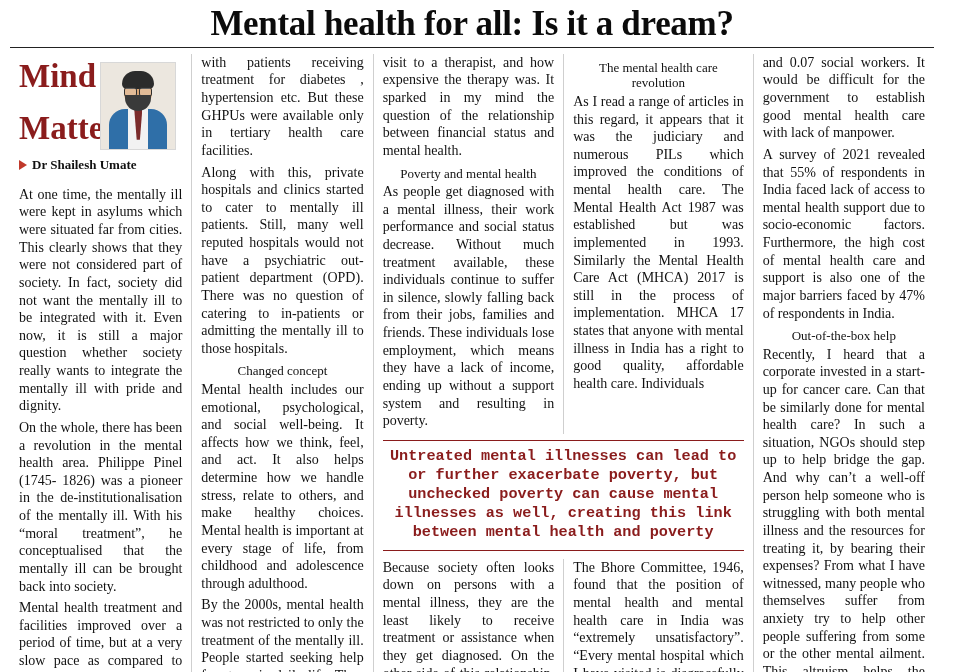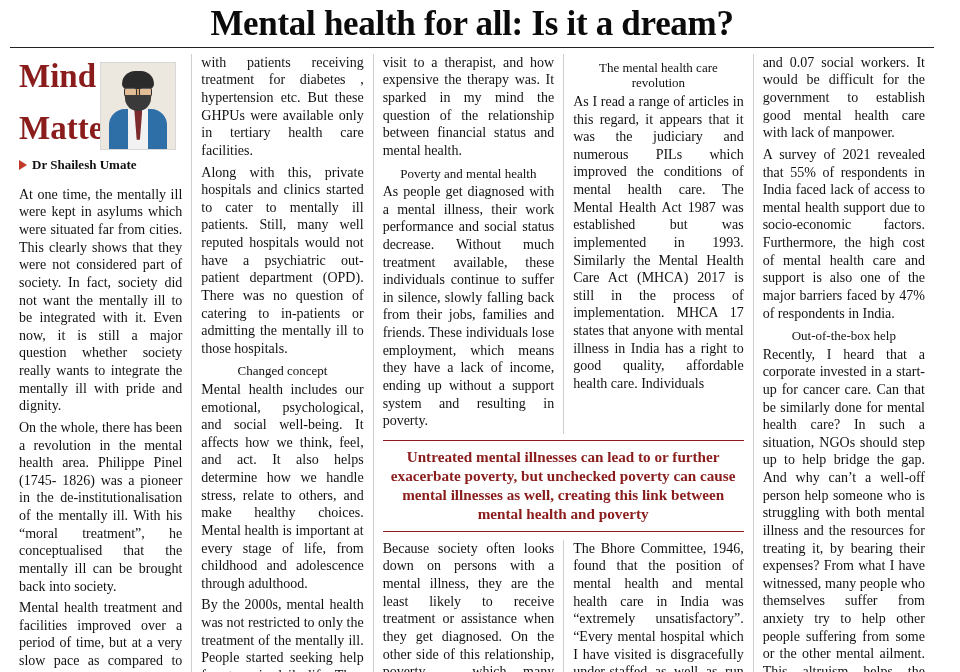--- a/index.html
+++ b/index.html
@@ -152,21 +152,21 @@
   .pullquote {
     margin: 6px 0 8px 0;
     padding: 6px 4px 8px 4px;
     border-top: 1.4px solid #8a1c1c;
     border-bottom: 1.4px solid #8a1c1c;
     text-align: center;
     color: #8a1c1c;
     font-weight: bold;
     font-size: 15.2px;
     line-height: 1.25;
-    font-family: Liberation Serif, serif;
+    font-family: Liberation Mono, monospace;
   }
   .col-wide { width: 380px; }
   .inner-cols {
     display: flex;
     gap: 0;
   }
   .inner-col { width: 190px; box-sizing: border-box; padding: 0 9px; }
   .inner-col + .inner-col { border-left: 1px solid #cfcfcf; }
 </style>
 </head>

